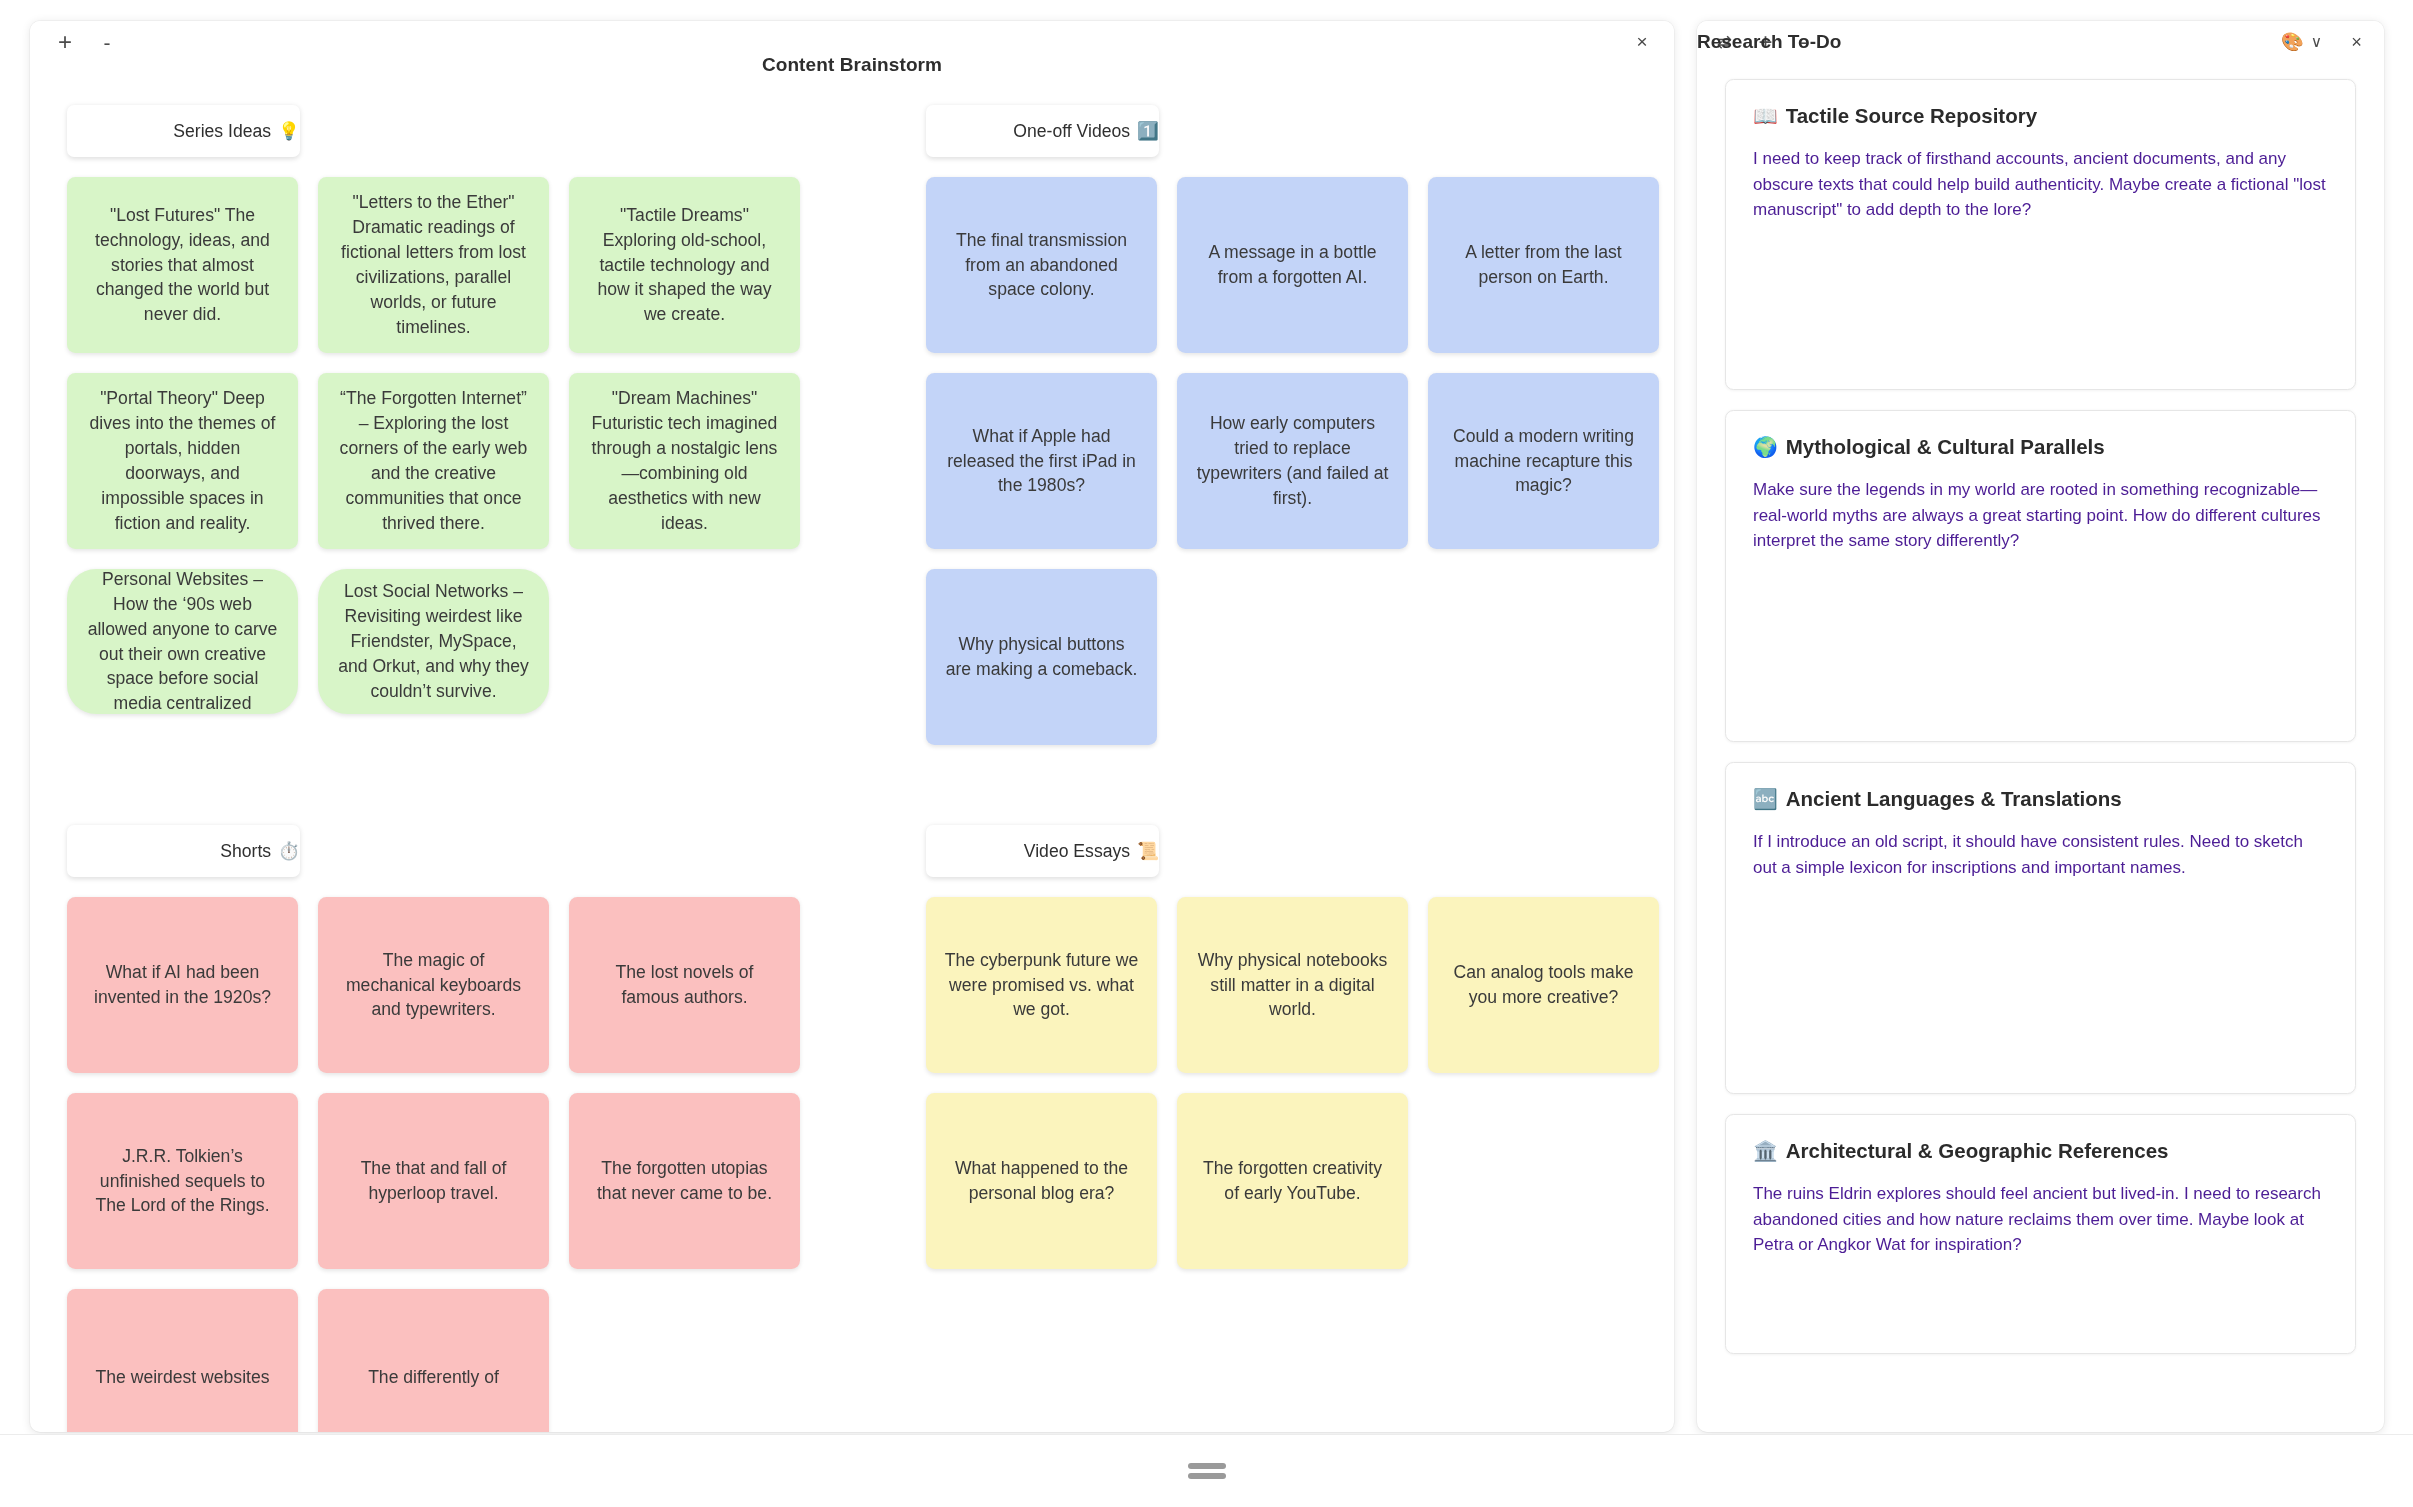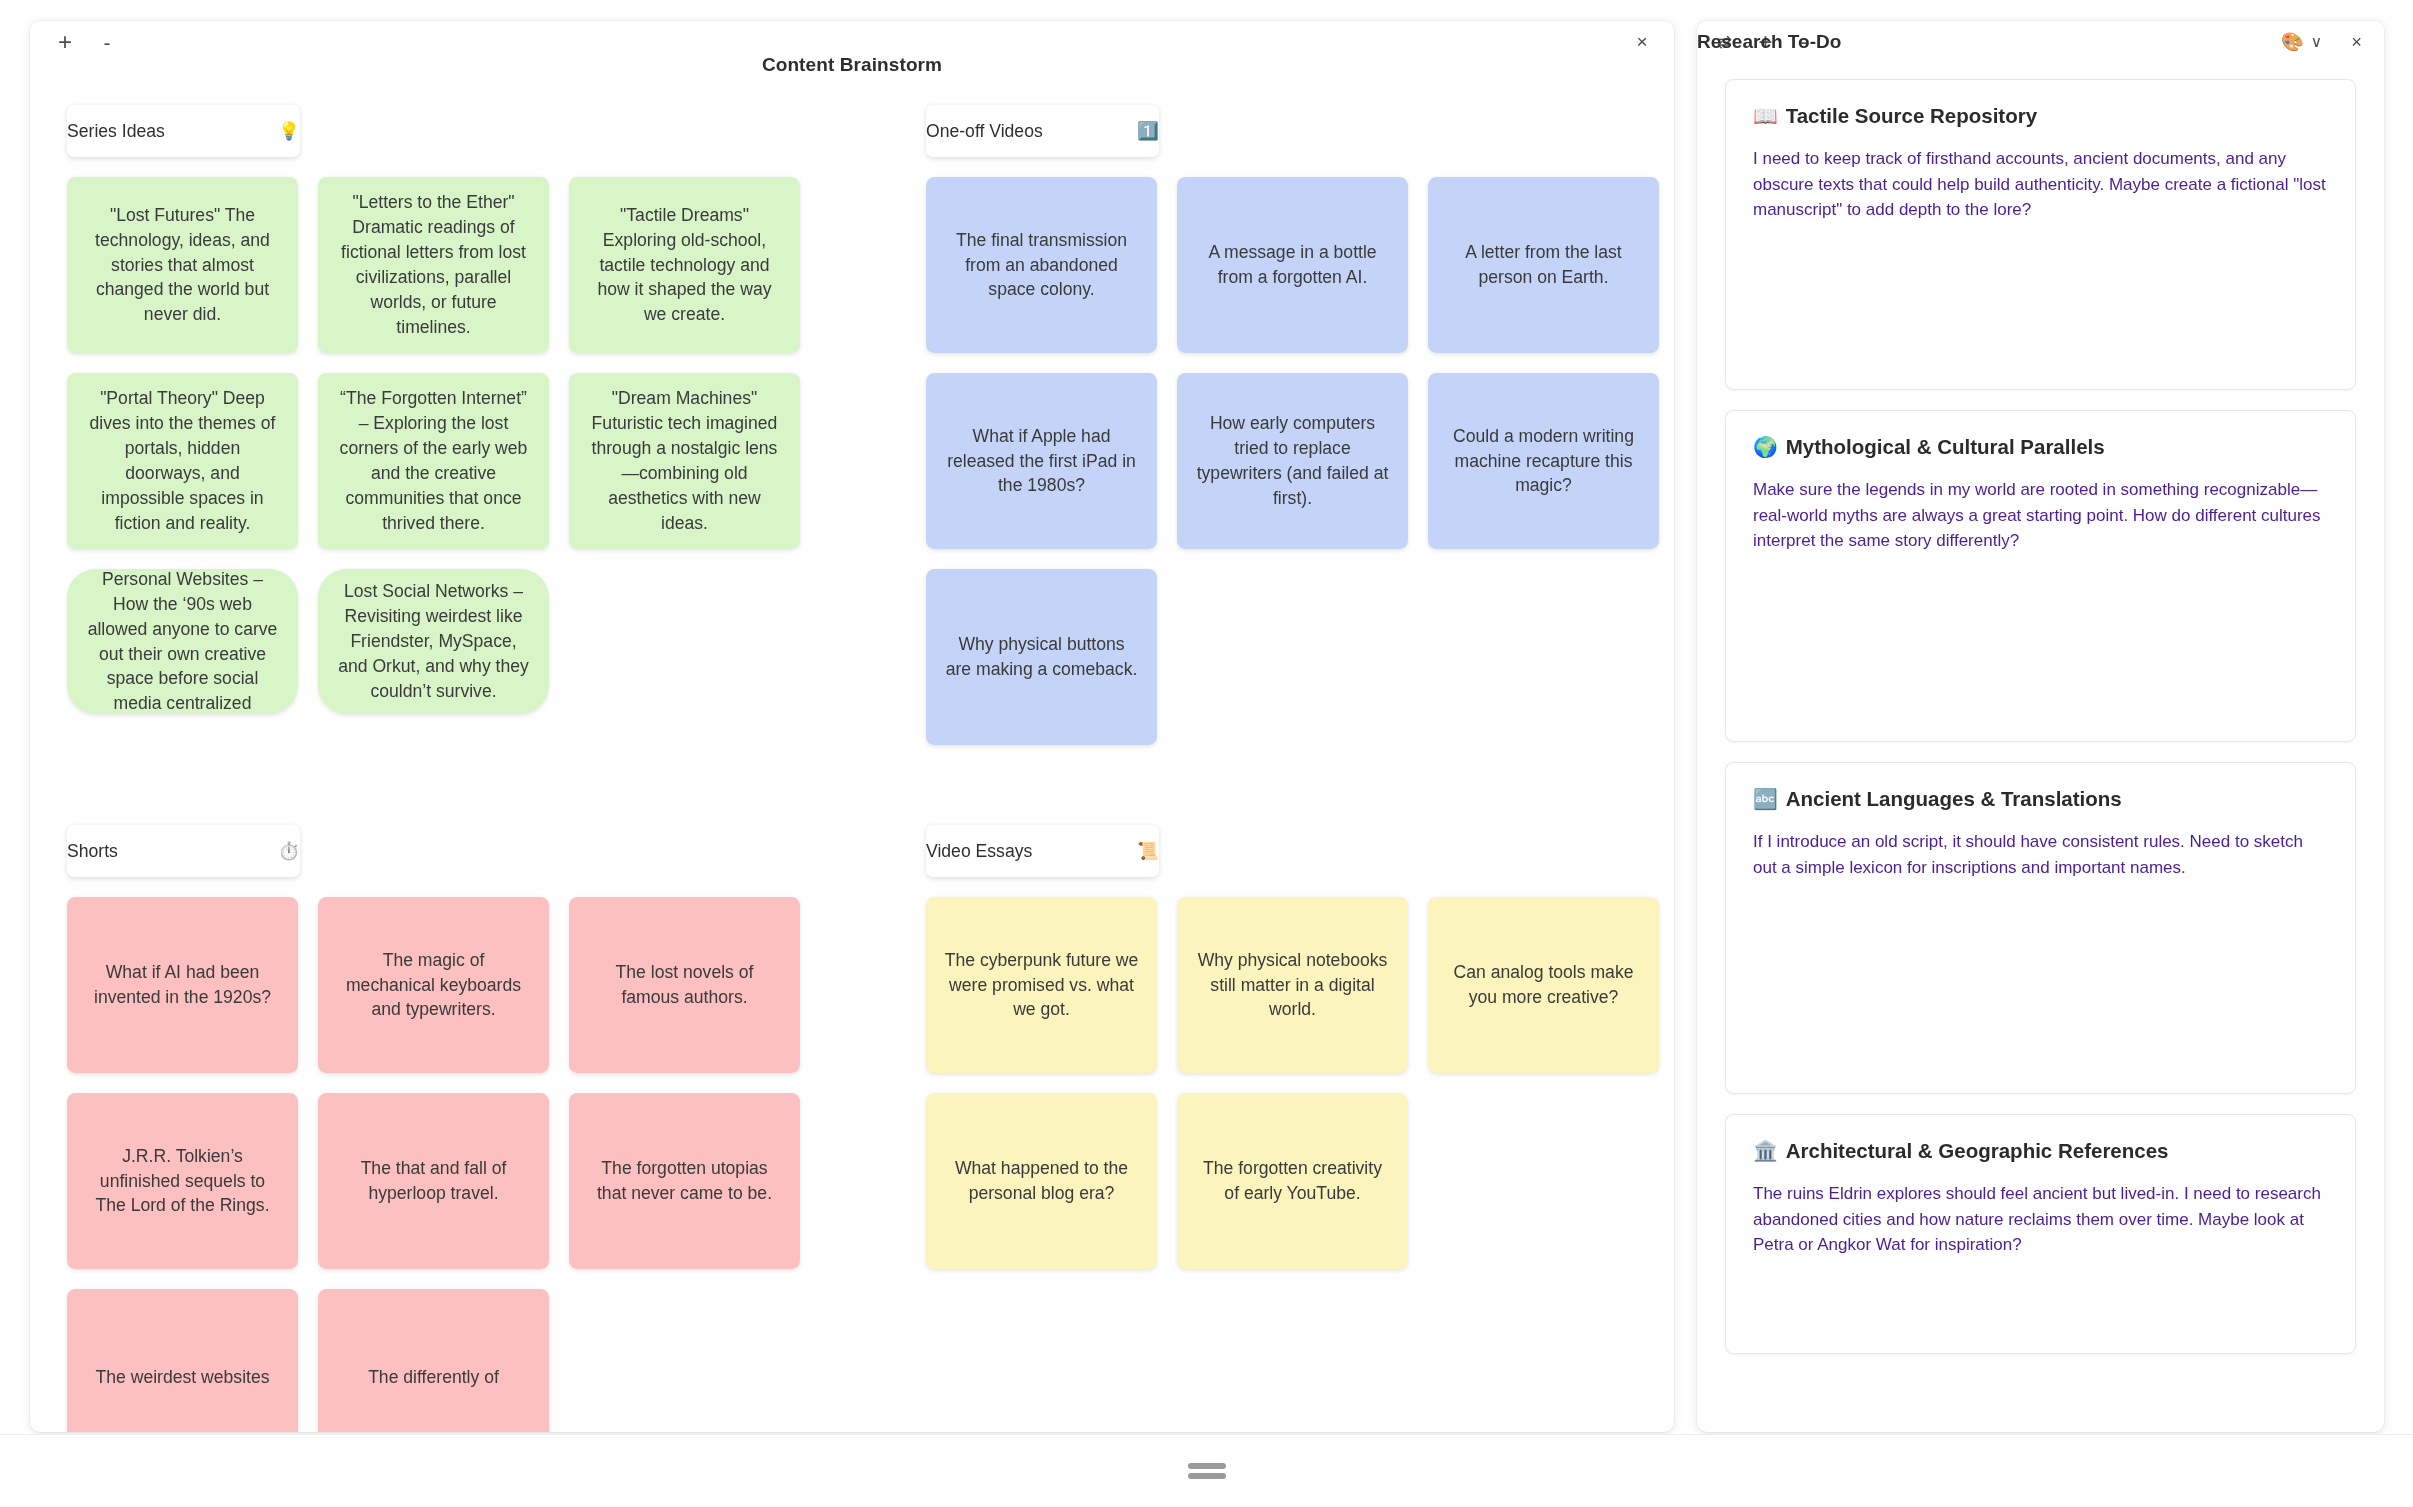--- a/index.html
+++ b/index.html
@@ -50,21 +50,21 @@
 
   .board-canvas { position: relative; width: 100%; height: calc(100% - 42px); }
 
   
   .group { position: absolute; }
   .group-header {
     background: #ffffff;
     border-radius: 7px;
     box-shadow: 0 1.4px 5px rgba(0,0,0,0.13);
     height: 52px; width: 233px;
-    display: flex; align-items: center; justify-content: space-between;
+    display: flex; align-items: center; justify-content: flex-end;
     font-size: 17.6px; color: #2f2f2f;
     margin-bottom: 20px;
     cursor: pointer;
   }
   .group-header .emo { margin-left: 7px; font-size: 17.6px; }
 
   .card-grid { display: flex; flex-wrap: wrap; gap: 20px; width: 734px; }
   .card {
     width: 231px;
     border-radius: 8.5px;

